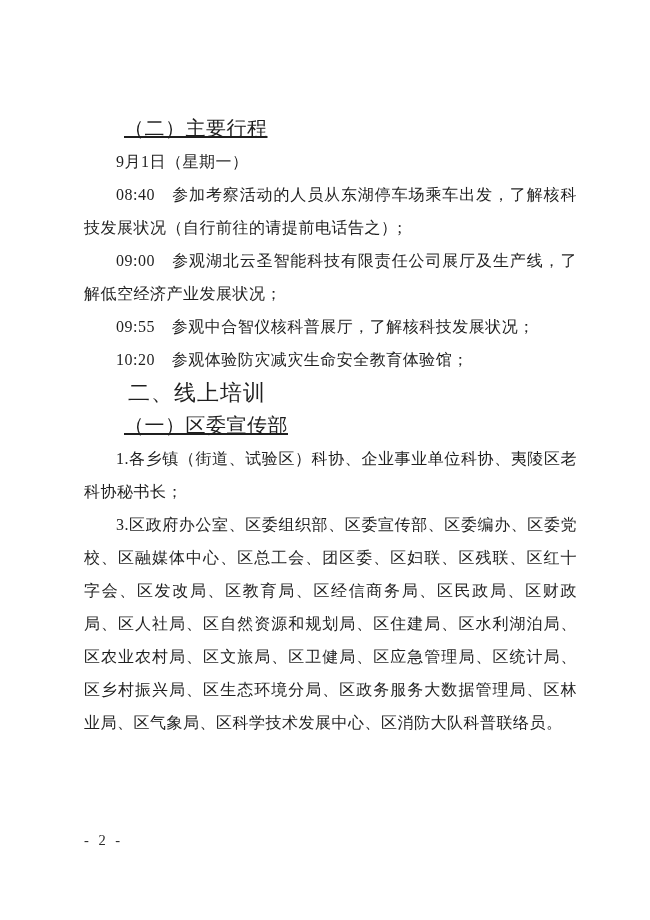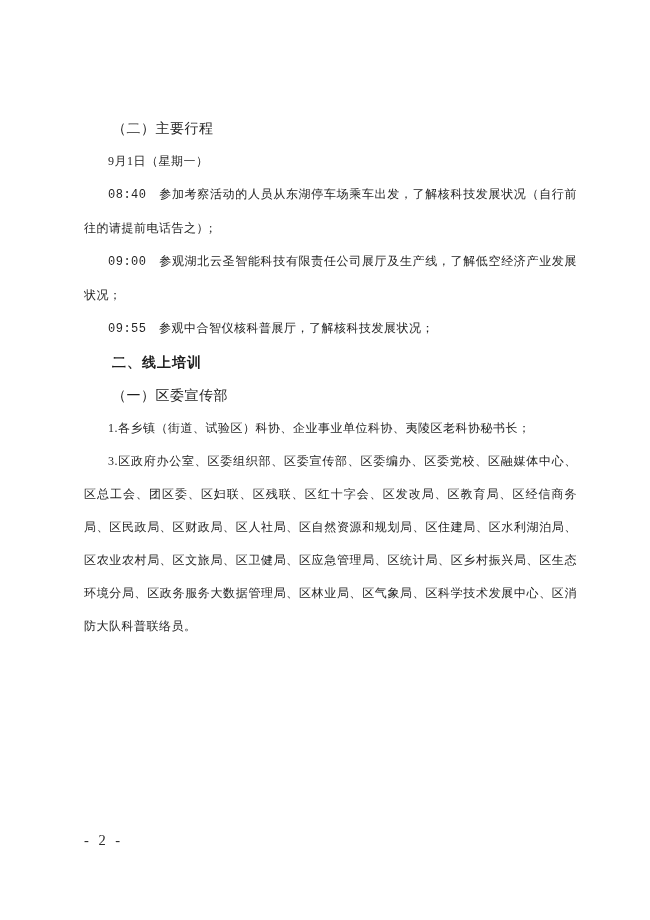--- a/index.html
+++ b/index.html
@@ -17,42 +17,42 @@
     color: #1f1f1f;
   }
   .doc {
     position: absolute;
     left: 84px;
     top: 112px;
     width: 493px;
   }
   .para {
     margin: 0;
-    font-size: 12px;
+    font-size: 16px;
     line-height: 33px;
     text-align: justify;
     text-justify: inter-character;
     text-indent: 2em;
     letter-spacing: 0.5px;
     font-family: "Liberation Serif", serif;
   }
   .heading-kaiti {
-    font-size: 14px;
+    font-size: 20px;
     font-weight: 500;
+    text-decoration: underline;
   }
   .heading-bold {
     font-family: "Liberation Sans", sans-serif;
-    font-weight: 700;
-    font-size: 14px;
+    font-weight: 400;
+    font-size: 22px;
     letter-spacing: 1px;
   }
   .time {
     margin-right: 1.05em;
     letter-spacing: 0.5px;
-    font-family: Liberation Mono, monospace;
   }
   .page-footer {
     position: absolute;
     left: 84px;
     top: 832px;
     font-size: 14.5px;
     letter-spacing: 3px;
     color: #2a2a2a;
     font-family: "Liberation Serif", serif;
   }
@@ -66,20 +66,21 @@
     <p class="para heading-kaiti">（二）主要行程</p>
 
     <p class="para">9月1日（星期一）</p>
 
     <p class="para"><span class="time">08:40</span><span>参加考察活动的人员从东湖停车场乘车出发，了解核科技发展状况（自行前往的请提前电话告之）;</span></p>
 
     <p class="para"><span class="time">09:00</span><span>参观湖北云圣智能科技有限责任公司展厅及生产线，了解低空经济产业发展状况；</span></p>
 
     <p class="para"><span class="time">09:55</span><span>参观中合智仪核科普展厅，了解核科技发展状况；</span></p>
 
+    <p class="para"><span class="time">10:20</span><span>参观体验防灾减灾生命安全教育体验馆；</span></p>
 
 
     <p class="para heading-bold">二、线上培训</p>
 
     <p class="para heading-kaiti">（一）区委宣传部</p>
 
     <p class="para">1.各乡镇（街道、试验区）科协、企业事业单位科协、夷陵区老科协秘书长；</p>
 
 
     <p class="para">3.区政府办公室、区委组织部、区委宣传部、区委编办、区委党校、区融媒体中心、区总工会、团区委、区妇联、区残联、区红十字会、区发改局、区教育局、区经信商务局、区民政局、区财政局、区人社局、区自然资源和规划局、区住建局、区水利湖泊局、区农业农村局、区文旅局、区卫健局、区应急管理局、区统计局、区乡村振兴局、区生态环境分局、区政务服务大数据管理局、区林业局、区气象局、区科学技术发展中心、区消防大队科普联络员。</p>

